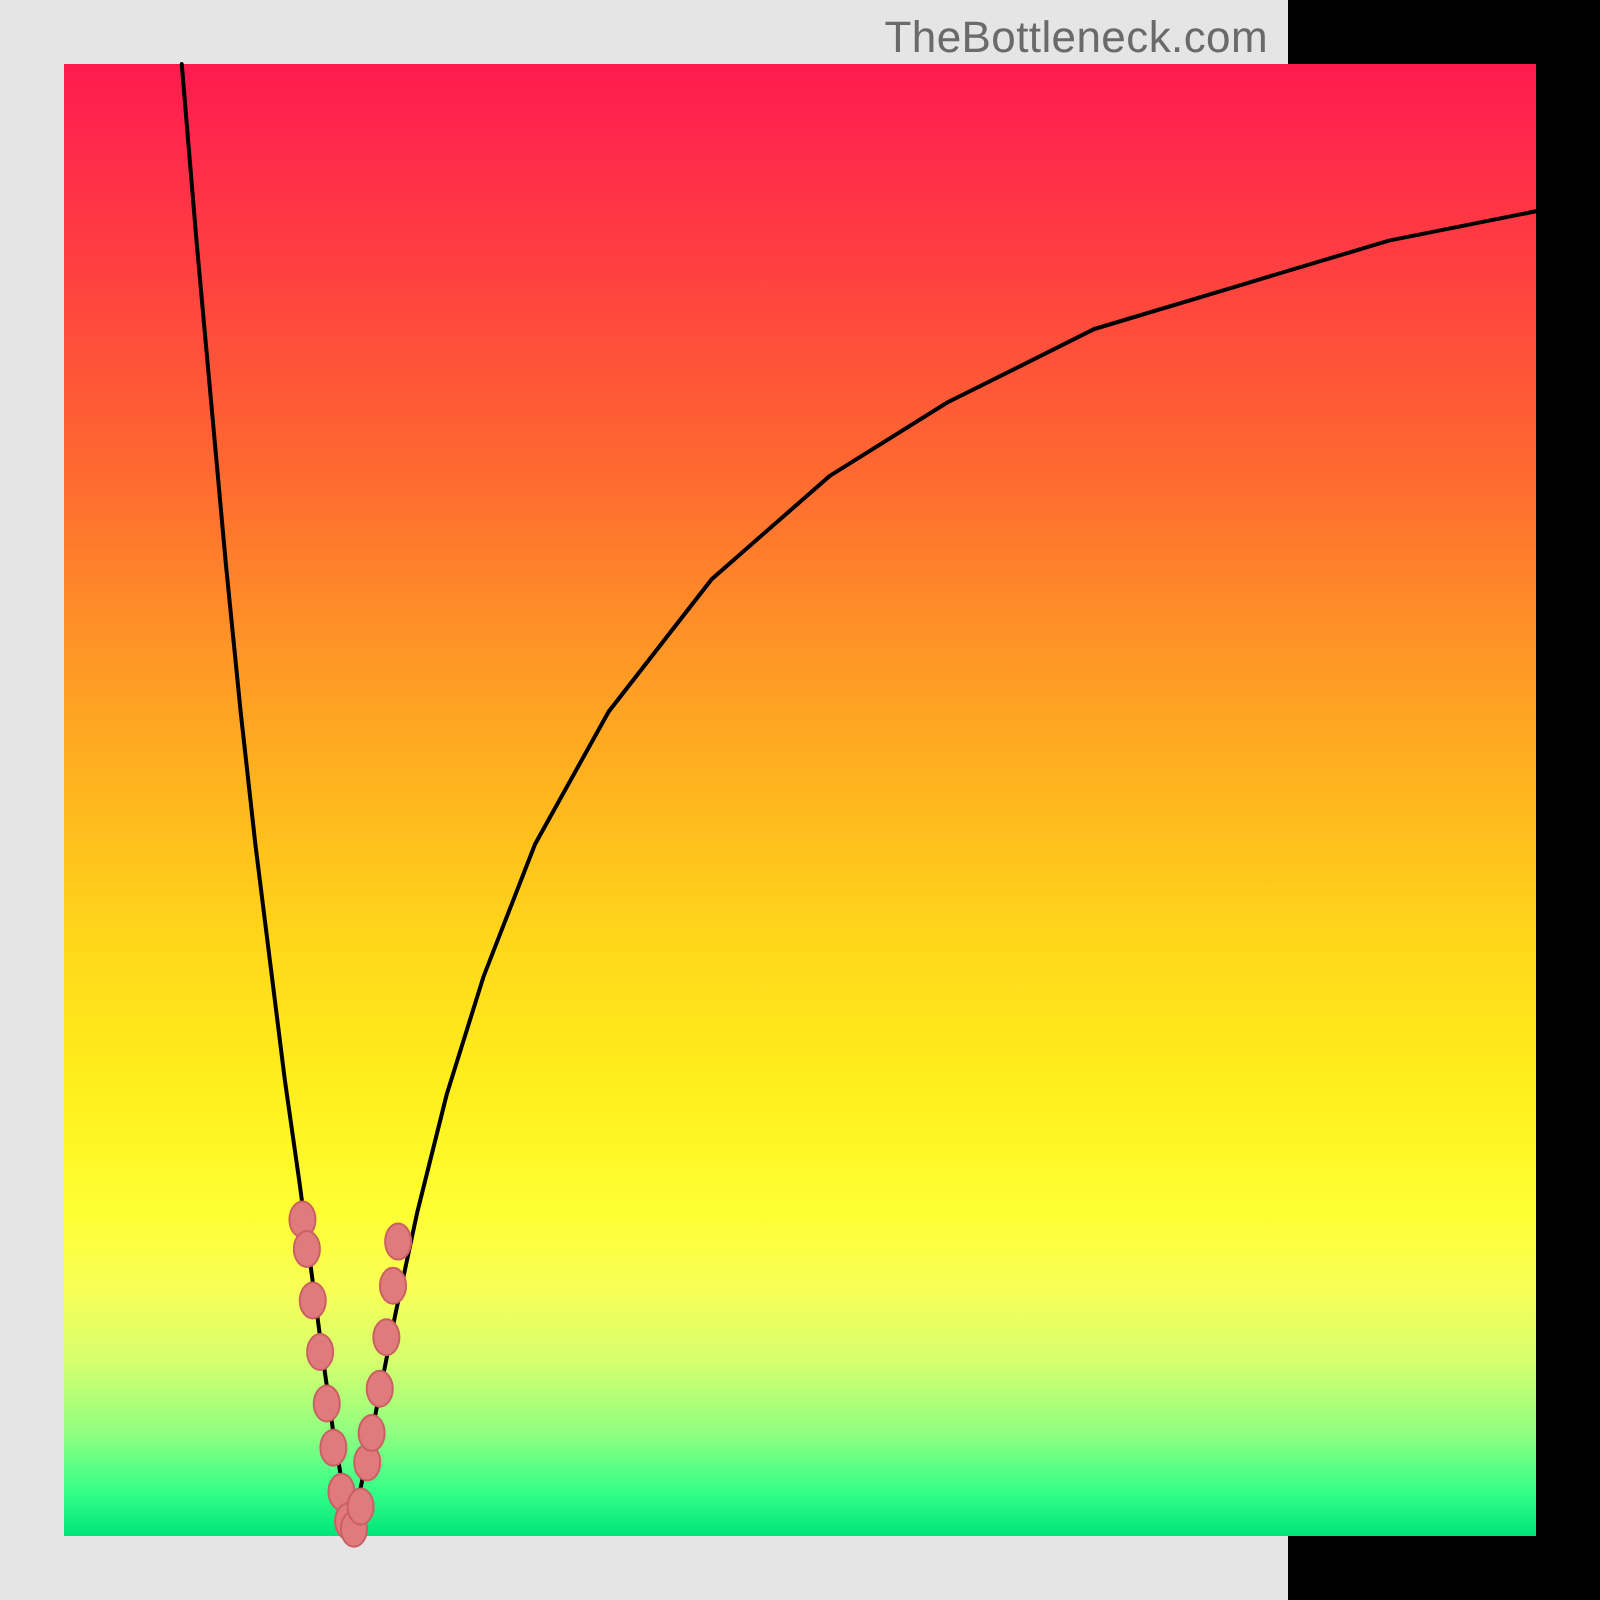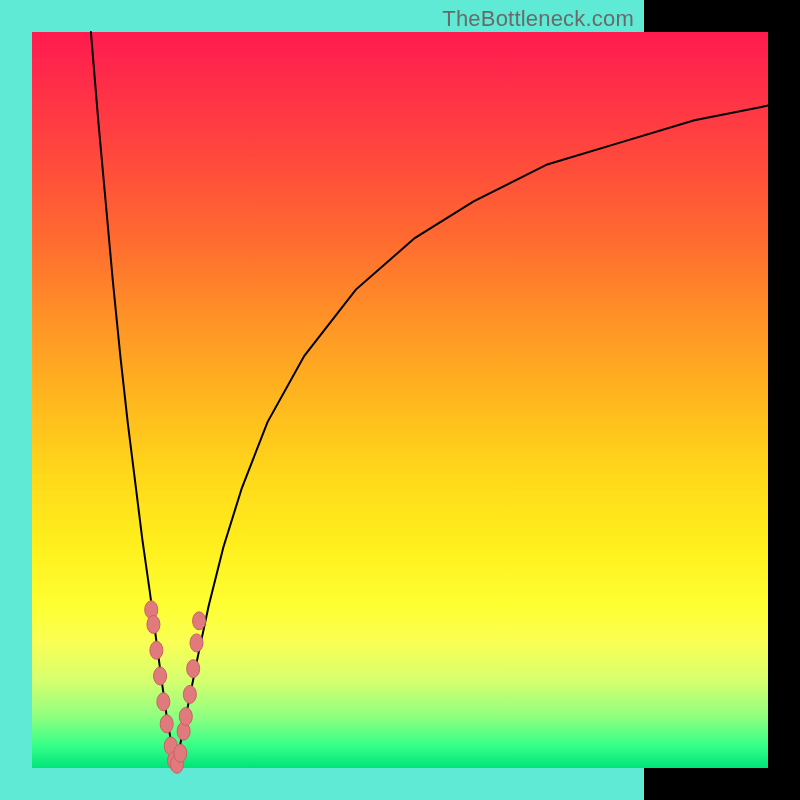--- a/index.html
+++ b/index.html
@@ -10,21 +10,21 @@
     background: #000;
     overflow: hidden;
     font-family: Arial, Helvetica, sans-serif;
   }
   .frame {
     position: absolute;
     top: 0;
     left: 0;
     width: 644px;
     height: 800px;
-    background: #5eead4;
+    background: #e5e5e5;
   }
   .plot-area {
     position: absolute;
     top: 32px;
     left: 32px;
     width: 736px;
     height: 736px;
     background: linear-gradient(
       to bottom,
       #ff1a4f 0%,

